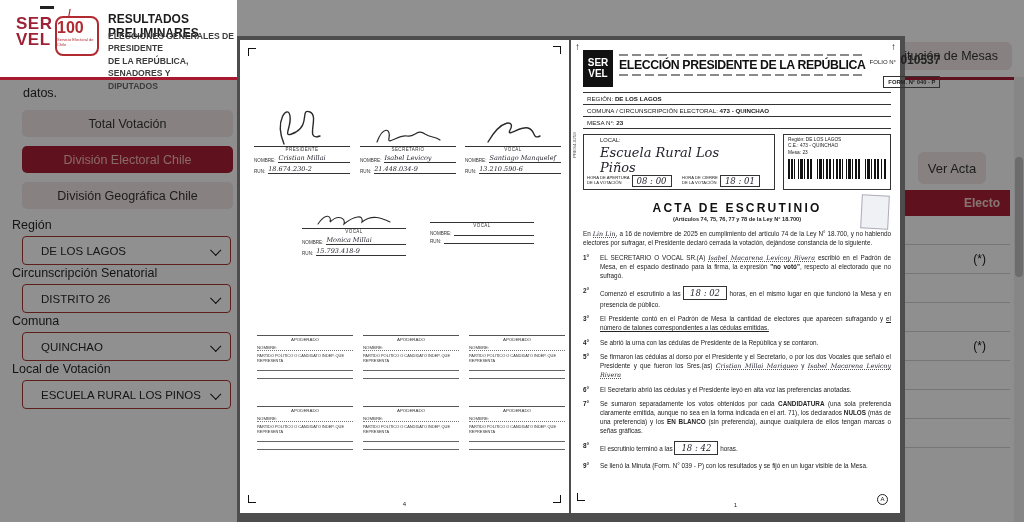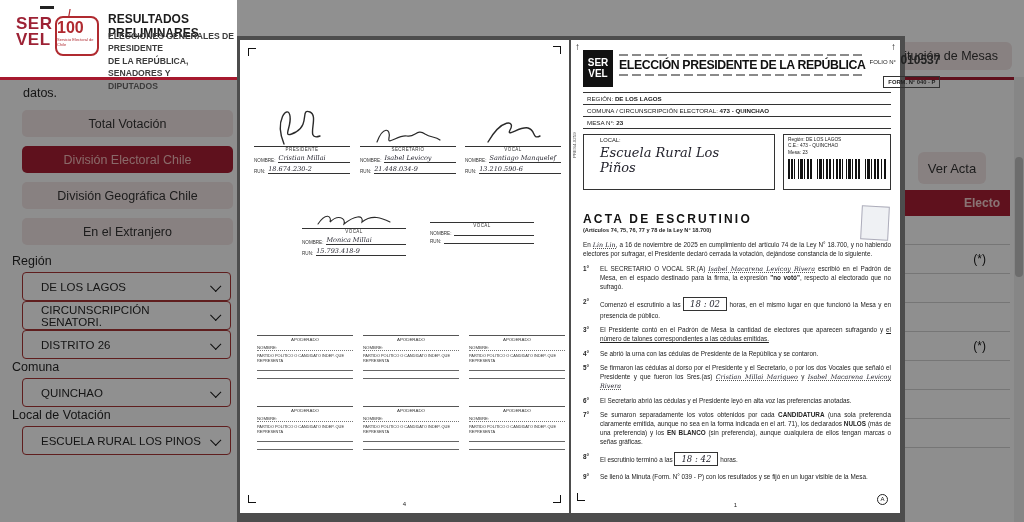--- a/index.html
+++ b/index.html
@@ -101,21 +101,21 @@
   .horas{display:flex;gap:6px;position:absolute;bottom:2px;left:3px;right:3px;}
   .hora{display:flex;align-items:center;gap:2px;flex:1;}
   .hora .hl{font-size:4.2px;line-height:1.15;color:#222;}
   .hora .hb{border:1px solid #333;font-size:8.5px;padding:0 3px;min-width:32px;text-align:center;}
   .infobox{flex:0 0 108px;border:1px solid #333;box-sizing:border-box;padding:2px 4px;height:56px;}
   .infobox .il{font-size:4.8px;line-height:1.35;color:#222;}
   .barcode{height:20px;margin-top:3px;background:repeating-linear-gradient(90deg,
      #111 0 1.6px,#fff 1.6px 2.6px,#111 2.6px 5px,#fff 5px 6.4px,#111 6.4px 7.2px,#fff 7.2px 9.6px);}
   .sidecode{position:absolute;left:1px;top:118px;font-size:4.4px;color:#555;
             transform:rotate(-90deg);transform-origin:left top;}
-  .acta-sec{margin-top:22px;position:relative;}
+  .acta-sec{text-align:center;margin-top:11px;position:relative;}
   .acta-sec .t1{font-size:12px;font-weight:bold;letter-spacing:2.2px;color:#111;}
   .acta-sec .t2{font-size:5.6px;font-weight:bold;margin-top:1px;}
   .stamp{position:absolute;right:2px;top:-6px;width:26px;height:32px;border:1px solid #99a;
          background:#eceef2;opacity:0.8;font-size:5px;color:#889;overflow:hidden;transform:rotate(3deg);}
   .intro{font-size:6.35px;line-height:1.45;margin-top:7px;text-align:justify;}
   .items{margin-top:6px;}
   .item{display:flex;gap:7px;font-size:6.35px;line-height:1.42;margin-bottom:5.5px;text-align:justify;}
   .item .n{flex:0 0 10px;font-weight:bold;}
   .item .b{flex:1;}
   .hbox{display:inline-block;border:1px solid #333;font-size:8.5px;padding:0 4px;min-width:34px;text-align:center;}
@@ -130,32 +130,28 @@
 
 <div class="topbar">
   <button class="pill constitucion">Constitución de Mesas</button>
 </div>
 
 <div class="sidebar">
   <div class="intro-frag">datos.</div>
   <div class="navbtn pill">Total Votación</div>
   <div class="navbtn active">División Electoral Chile</div>
   <div class="navbtn pill">División Geográfica Chile</div>
-  <div class="navbtn pill">En el Extranjero</div>
 
   <span class="flabel">Región</span>
   <div class="select">
     <span>DE LOS LAGOS</span>
     <span class="chev"></span>
   </div>
 
-  <div class="select">
-    <span>CIRCUNSCRIPCIÓN SENATORI.</span>
-    <span class="chev"></span>
-  </div>
+  <span class="flabel">Circunscripción Senatorial</span>
 
   <div class="select">
     <span>DISTRITO 26</span>
     <span class="chev"></span>
   </div>
 
   <span class="flabel">Comuna</span>
   <div class="select">
     <span>QUINCHAO</span>
     <span class="chev"></span>
@@ -366,20 +362,30 @@
       <div class="geo-rows">
         <div class="geo-row"><span>REGIÓN:</span> <b>DE LOS LAGOS</b></div>
         <div class="geo-row"><span>COMUNA / CIRCUNSCRIPCIÓN ELECTORAL:</span> <b>473 - QUINCHAO</b></div>
         <div class="geo-row"><span>MESA N°:</span> <b>23</b></div>
       </div>
 
       <div class="two-col">
         <div class="localbox">
           <div class="local-lab">LOCAL:</div>
           <div class="local-hand hand">Escuela Rural Los Piños</div>
+          <div class="horas">
+            <div class="hora">
+              <span class="hl"><span>HORA DE APERTURA</span><br><span>DE LA VOTACIÓN</span></span>
+              <span class="hb hand">08 : 00</span>
+            </div>
+            <div class="hora">
+              <span class="hl"><span>HORA DE CIERRE</span><br><span>DE LA VOTACIÓN</span></span>
+              <span class="hb hand">18 : 01</span>
+            </div>
+          </div>
         </div>
         <div class="infobox">
           <div class="il">Región: DE LOS LAGOS</div>
           <div class="il">C.E.: 473 - QUINCHAO</div>
           <div class="il">Mesa: 23</div>
           <div class="barcode"></div>
         </div>
       </div>
 
       <div class="acta-sec">

